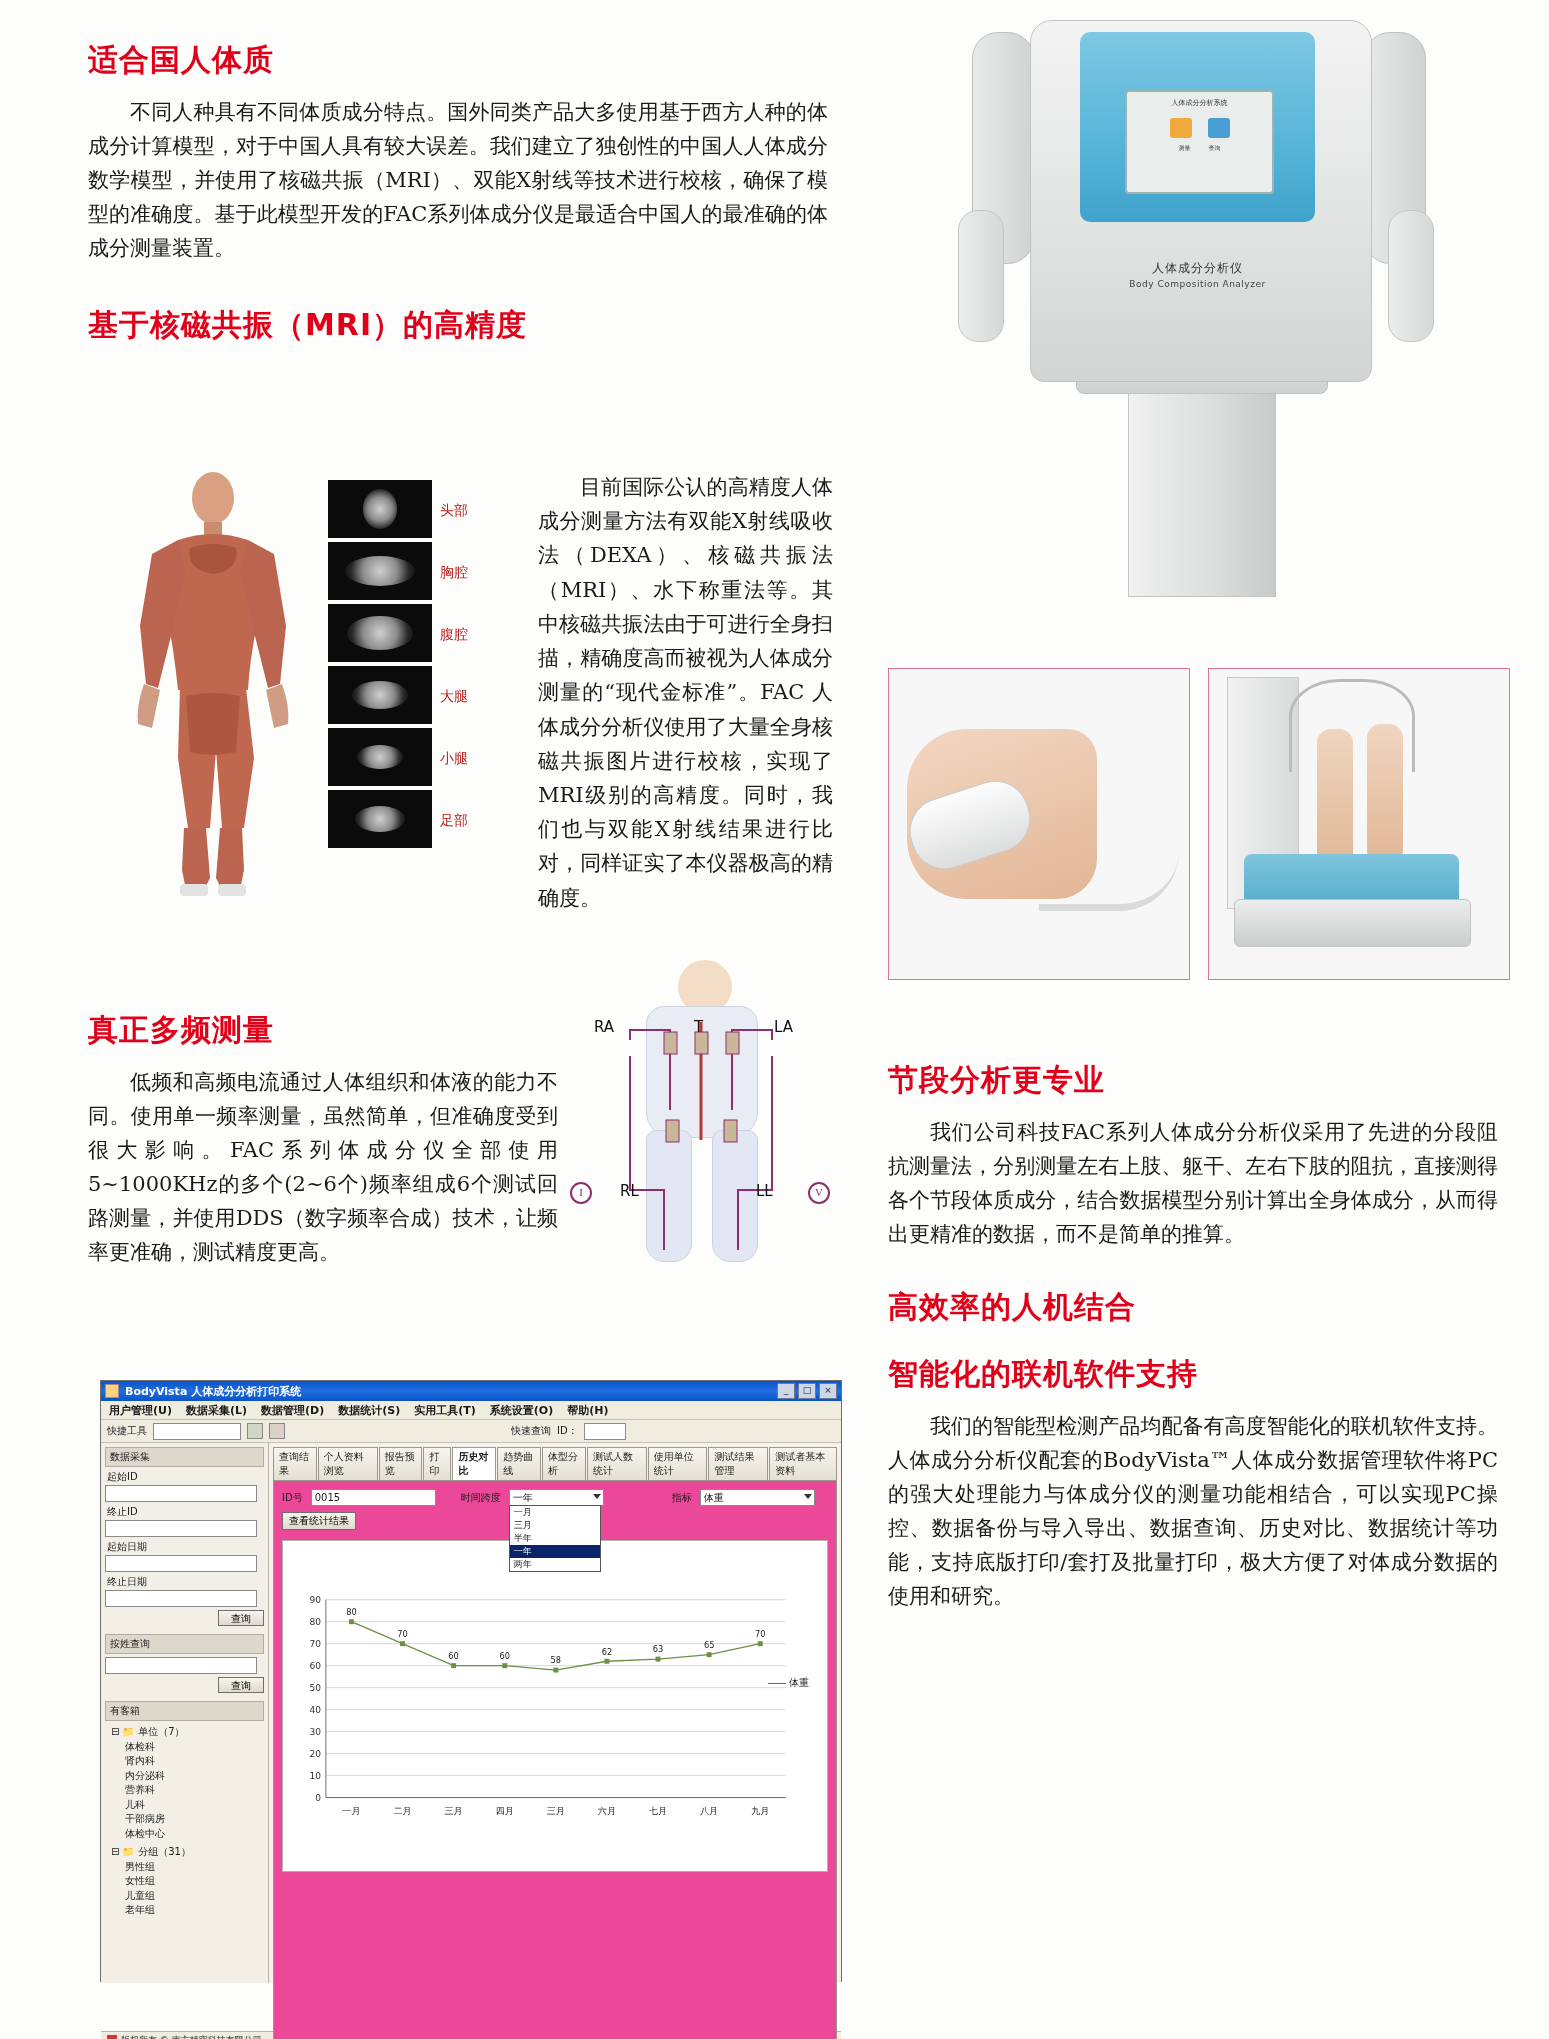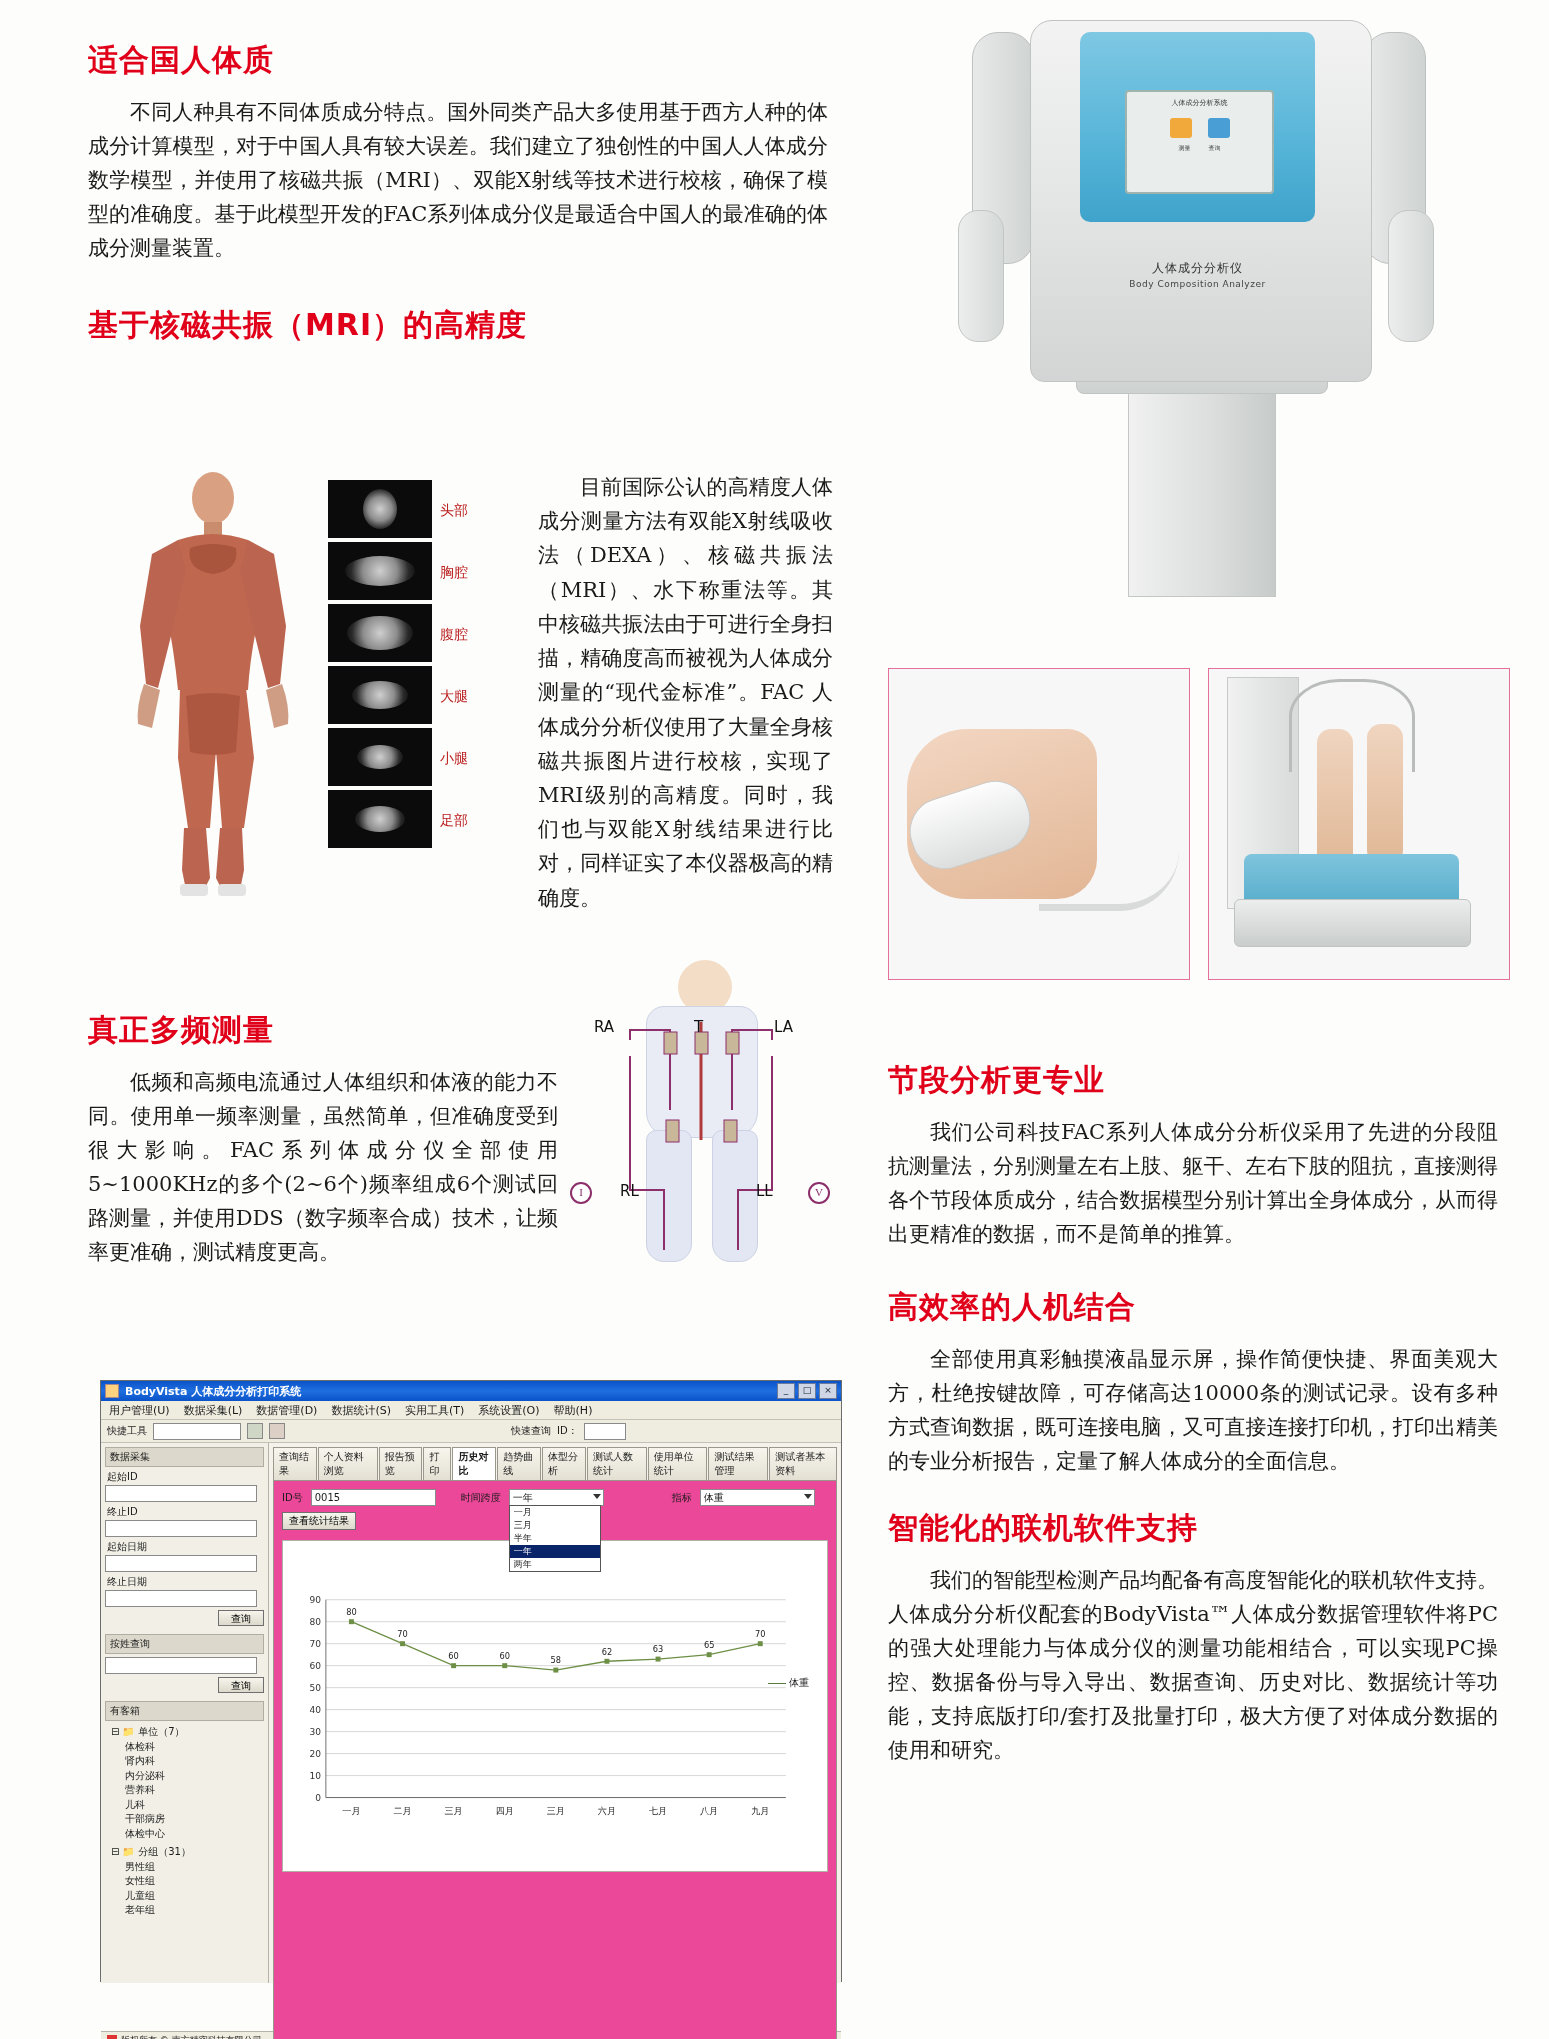--- a/index.html
+++ b/index.html
@@ -62,21 +62,21 @@
   .mf-legL{left:86px;}
   .mf-legR{left:152px;}
   .mf-lbl{position:absolute;font-size:15px;font-family:"DejaVu Sans",sans-serif;color:#111;}
   .mf-node{position:absolute;width:18px;height:18px;border-radius:50%;border:2px solid #8c2f6b;background:#fff;font-size:11px;text-align:center;line-height:16px;color:#8c2f6b;}
   
   .app{position:absolute;left:100px;top:1380px;width:740px;height:600px;border:1px solid #6d6d6d;background:#ece9d8;font-family:"DejaVu Sans",sans-serif;}
   .app-title{height:20px;background:linear-gradient(180deg,#0a52c8,#1f6fe0 50%,#0a52c8);color:#fff;font-size:11px;display:flex;align-items:center;padding:0 4px;gap:6px;}
   .app-title .ttl{font-weight:bold;}
   .winbtns{margin-left:auto;display:flex;gap:3px;}
   .winbtn{width:16px;height:14px;background:#cfd6e6;border:1px solid #6b7a99;font-size:9px;line-height:12px;text-align:center;color:#123;}
-  .menubar{height:18px;background:#efece0;border-bottom:1px solid #c3c0b5;display:flex;align-items:center;gap:14px;padding:0 8px;font-size:11px;}
+  .menubar{height:18px;background:#efece0;border-bottom:1px solid #c3c0b5;display:flex;align-items:center;gap:14px;padding:0 8px;font-size:11px;font-weight:bold;}
   .toolbar{height:22px;background:#efece0;border-bottom:1px solid #c3c0b5;display:flex;align-items:center;gap:6px;padding:0 6px;font-size:10px;}
   .tb-sel{border:1px solid #8a8a8a;background:#fff;height:15px;width:86px;font-size:10px;}
   .app-body{display:flex;height:540px;}
   .lpanel{width:168px;border-right:1px solid #b6b3a8;background:#f1efe6;padding:4px;box-sizing:border-box;}
   .grp-hd{background:#dcd9cc;border:1px solid #b0ada2;font-size:10px;padding:2px 4px;margin-bottom:3px;}
   .fld{font-size:10px;margin:3px 0 1px 2px;}
   .inp{height:15px;border:1px solid #8a8a8a;background:#fff;width:150px;}
   .btnsm{height:16px;border:1px solid #6f6f6f;background:linear-gradient(180deg,#f6f4ec,#ddd9cc);font-size:10px;width:46px;float:right;margin-top:3px;}
   .tree{font-size:10px;margin-top:4px;line-height:1.45;}
   .tree .node{margin-left:6px;}
@@ -192,21 +192,20 @@
     <div class="mf-node" style="left:10px;top:222px">I</div>
     <div class="mf-node" style="left:248px;top:222px">V</div>
   </div>
 
   <div style="position:absolute;left:888px;top:1060px;width:610px;">
     <h2 class="sec">节段分析更专业</h2>
     <p class="body">我们公司科技FAC系列人体成分分析仪采用了先进的分段阻抗测量法，分别测量左右上肢、躯干、左右下肢的阻抗，直接测得各个节段体质成分，结合数据模型分别计算出全身体成分，从而得出更精准的数据，而不是简单的推算。</p>
 
     <div style="height:18px"></div>
     <h2 class="sec">高效率的人机结合</h2>
-    <p class="body">全部使用真彩触摸液晶显示屏，操作简便快捷、界面美观大方，杜绝按键故障，可存储高达10000条的测试记录。设有多种方式查询数据，既可连接电脑，又可直接连接打印机，打印出精美的专业分析报告，定量了解人体成分的全面信息。</p>
 
     <div style="height:12px"></div>
     <h2 class="sec">智能化的联机软件支持</h2>
     <p class="body">我们的智能型检测产品均配备有高度智能化的联机软件支持。人体成分分析仪配套的BodyVista™人体成分数据管理软件将PC的强大处理能力与体成分仪的测量功能相结合，可以实现PC操控、数据备份与导入导出、数据查询、历史对比、数据统计等功能，支持底版打印/套打及批量打印，极大方便了对体成分数据的使用和研究。</p>
   </div>
 
   <div class="device-wrap">
     <div class="col-stand"></div>
     <div class="dev-base"></div>
     <div class="arm l"></div>

